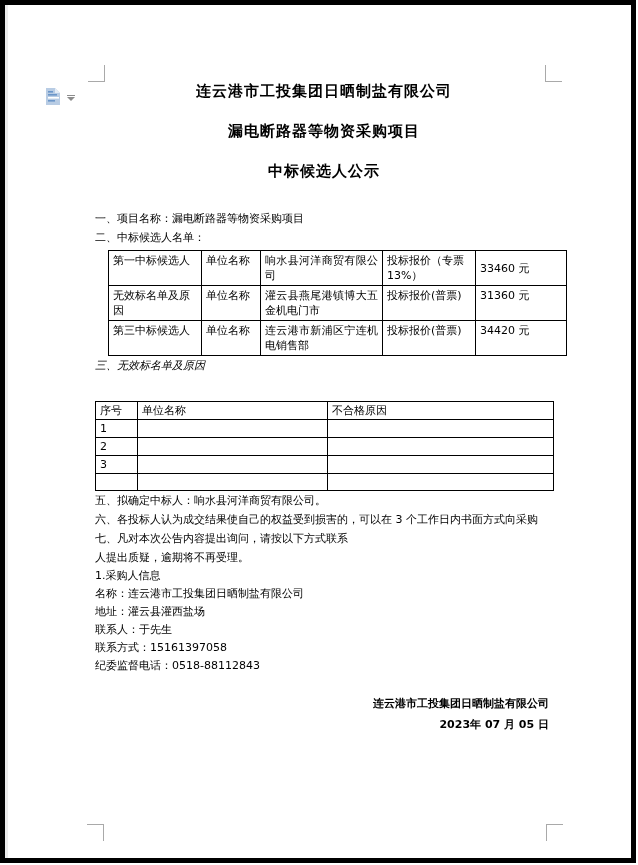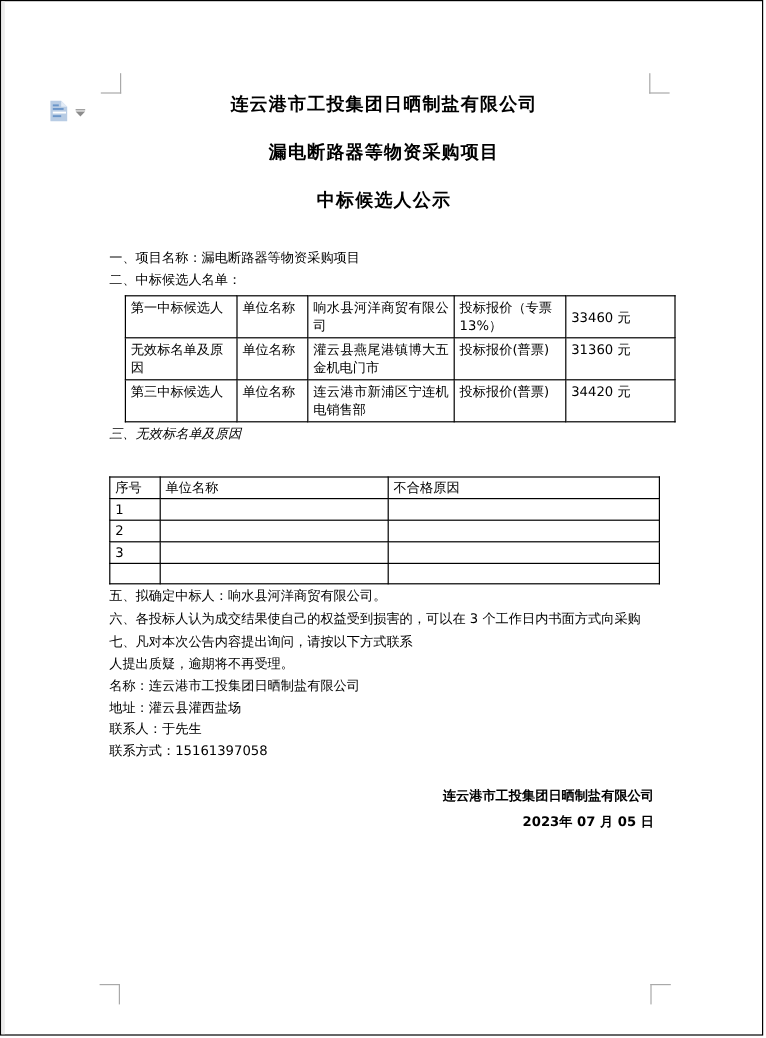--- a/index.html
+++ b/index.html
@@ -6,21 +6,21 @@
   body {
     width: 638px; height: 865px;
     font-family: "DejaVu Sans", "Liberation Sans", sans-serif;
     color: #000;
   }
   .page {
     position: relative;
     width: 636px; height: 863px;
     box-sizing: border-box;
     background: #ffffff;
-    border: 1px solid #000000;
+    border: 5px solid #000000;
     overflow: hidden;
   }
   .left-strip {
     position: absolute; left: 0; top: 0;
     width: 3px; height: 100%;
     background: #ececec;
   }
   
   .corner { position: absolute; width: 16px; height: 16px; }
   .corner.tl { left: 83px;  top: 60px;  border-right: 1px solid #a9a9a9; border-bottom: 1px solid #a9a9a9; }
@@ -184,24 +184,26 @@
         </tr>
       </tbody>
     </table>
 
     <p class="body s5">五、拟确定中标人：响水县河洋商贸有限公司。</p>
     <p class="body">六、各投标人认为成交结果使自己的权益受到损害的，可以在 3 个工作日内书面方式向采购</p>
     <p class="body">七、凡对本次公告内容提出询问，请按以下方式联系</p>
     <p class="body">人提出质疑，逾期将不再受理。</p>
 
     <div class="contact">
+      <p>1.采购人信息</p>
       <p>名称：连云港市工投集团日晒制盐有限公司</p>
       <p>地址：灌云县灌西盐场</p>
       <p>联系人：于先生</p>
       <p>联系方式：15161397058</p>
+      <p>纪委监督电话：0518-88112843</p>
     </div>
 
     <div class="signature">
       <p>连云港市工投集团日晒制盐有限公司</p>
       <p>2023年 07 月 05 日</p>
     </div>
   </div>
 </div>
 
 </body></html>

